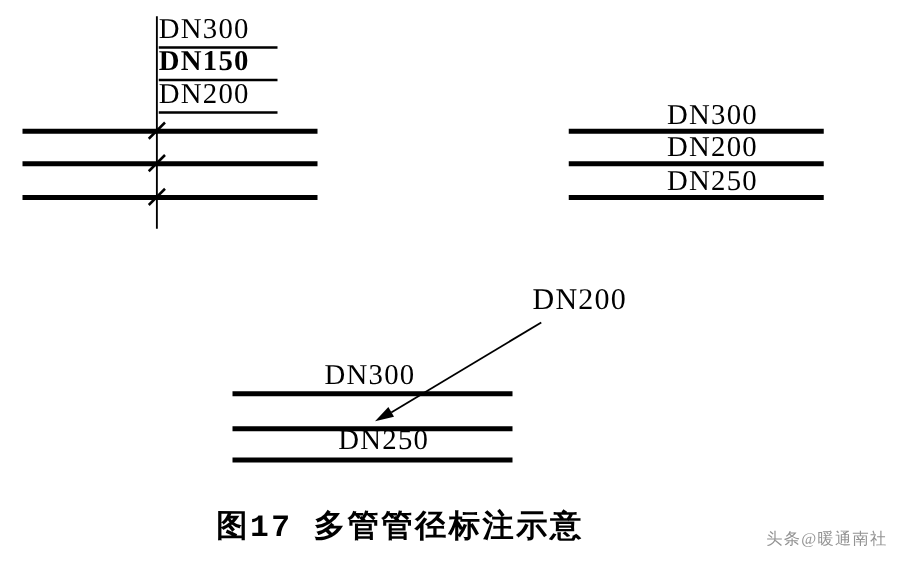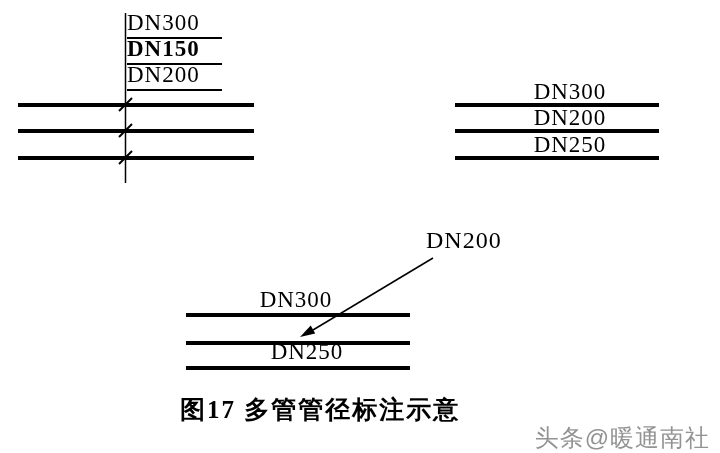--- a/index.html
+++ b/index.html
@@ -15,27 +15,27 @@
   }
   .dn-underlined {
     left:127px; width:95px; border-bottom:2px solid #000; padding-bottom:2px;
   }
   .dn-centered { text-align:center; }
   .overlay {
     position:absolute; left:0; top:0; width:720px; height:453px;
     pointer-events:none;
   }
   .figure-title {
-    position:absolute; left:120px; top:393px; width:400px; text-align:center;
-    font-family:Liberation Serif, serif; font-weight:bold; font-size:25px;
+    position:absolute; left:120px; top:404px; width:400px; text-align:center;
+    font-family:Liberation Mono, monospace; font-weight:bold; font-size:25px;
     letter-spacing:2px; color:#000;
   }
   .watermark {
-    position:absolute; right:10px; top:422px; color:#939393; font-size:24px;
-    font-family:Liberation Sans, sans-serif; letter-spacing:1px;
+    position:absolute; right:10px; top:422px; color:#939393; font-size:13px;
+    font-family:Liberation Serif, serif; letter-spacing:1px;
   }
 
   
   .p1a { left:18px;  top:103px; width:236px; }
   .p1b { left:18px;  top:129px; width:236px; }
   .p1c { left:18px;  top:156px; width:236px; }
   .l1a { top:11px; }
   .l1b { top:37px;font-weight:bold; }
   .l1c { top:63px; }
 

